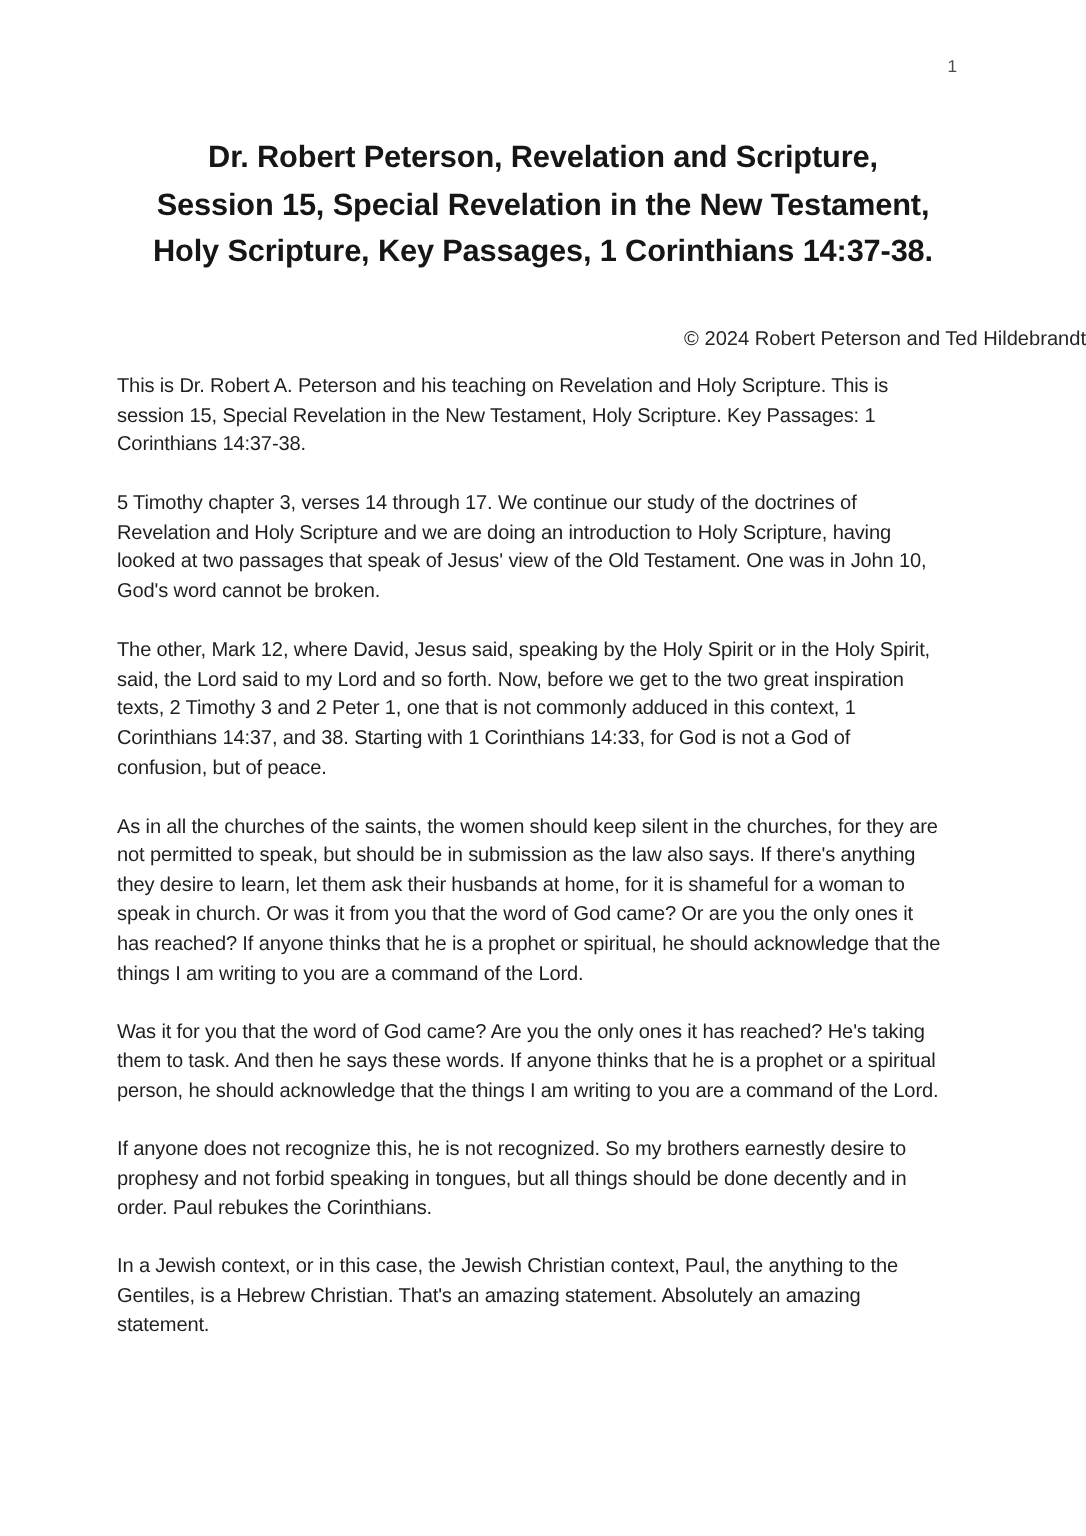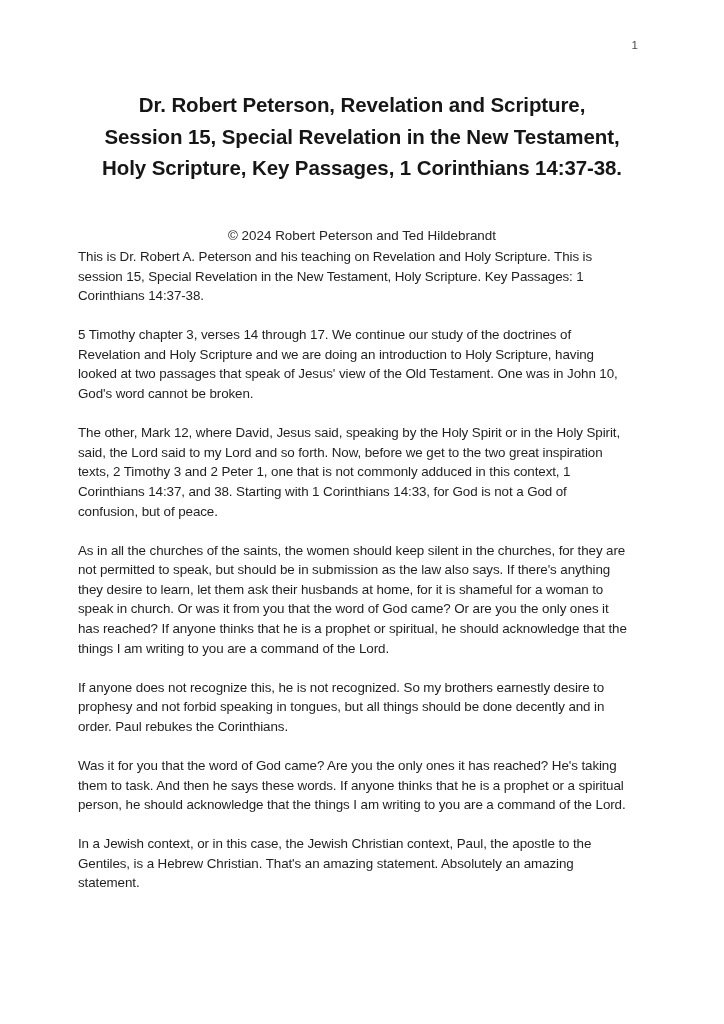--- a/index.html
+++ b/index.html
@@ -36,25 +36,24 @@
     font-weight: 700;
     line-height: 31.6px;
     letter-spacing: -0.1px;
     color: #161616;
   }
   .copyright {
     position: absolute;
     top: 216px;
     left: 0;
     right: 0;
-    text-align: center;
+    text-align: right;
     font-size: 13.4px;
     line-height: 19px;
     color: #242424;
-    margin-top: 10px;
   }
   .doc-body {
     position: absolute;
     top: 247px;
     left: 78px;
     width: 552px;
   }
   .doc-body p {
     margin: 0 0 19.5px 0;
     font-size: 13.4px;
@@ -73,18 +72,18 @@
 
   <h1 class="doc-title">Dr. Robert Peterson, Revelation and Scripture, Session 15, Special Revelation in the New Testament, Holy Scripture, Key Passages, 1 Corinthians 14:37-38.</h1>
 
   <div class="copyright">© 2024 Robert Peterson and Ted Hildebrandt</div>
 
   <div class="doc-body">
     <p>This is Dr. Robert A. Peterson and his teaching on Revelation and Holy Scripture. This is session 15, Special Revelation in the New Testament, Holy Scripture. Key Passages: 1 Corinthians 14:37-38.</p>
     <p>5 Timothy chapter 3, verses 14 through 17. We continue our study of the doctrines of Revelation and Holy Scripture and we are doing an introduction to Holy Scripture, having looked at two passages that speak of Jesus' view of the Old Testament. One was in John 10, God's word cannot be broken.</p>
     <p>The other, Mark 12, where David, Jesus said, speaking by the Holy Spirit or in the Holy Spirit, said, the Lord said to my Lord and so forth. Now, before we get to the two great inspiration texts, 2 Timothy 3 and 2 Peter 1, one that is not commonly adduced in this context, 1 Corinthians 14:37, and 38. Starting with 1 Corinthians 14:33, for God is not a God of confusion, but of peace.</p>
     <p>As in all the churches of the saints, the women should keep silent in the churches, for they are not permitted to speak, but should be in submission as the law also says. If there's anything they desire to learn, let them ask their husbands at home, for it is shameful for a woman to speak in church. Or was it from you that the word of God came? Or are you the only ones it has reached? If anyone thinks that he is a prophet or spiritual, he should acknowledge that the things I am writing to you are a command of the Lord.</p>
+    <p>Was it for you that the word of God came? Are you the only ones it has reached? He's taking them to task. And then he says these words. If anyone thinks that he is a prophet or a spiritual person, he should acknowledge that the things I am writing to you are a command of the Lord.</p>
     <p>If anyone does not recognize this, he is not recognized. So my brothers earnestly desire to prophesy and not forbid speaking in tongues, but all things should be done decently and in order. Paul rebukes the Corinthians.</p>
-    <p>Was it for you that the word of God came? Are you the only ones it has reached? He's taking them to task. And then he says these words. If anyone thinks that he is a prophet or a spiritual person, he should acknowledge that the things I am writing to you are a command of the Lord.</p>
-    <p>In a Jewish context, or in this case, the Jewish Christian context, Paul, the apostle to the Gentiles, is a Hebrew Christian. That's an amazing statement. Absolutely an amazing statement.</p>
+    <p>In a Jewish context, or in this case, the Jewish Christian context, Paul, the anything to the Gentiles, is a Hebrew Christian. That's an amazing statement. Absolutely an amazing statement.</p>
   </div>
 
 </div>
 
 </body></html>

